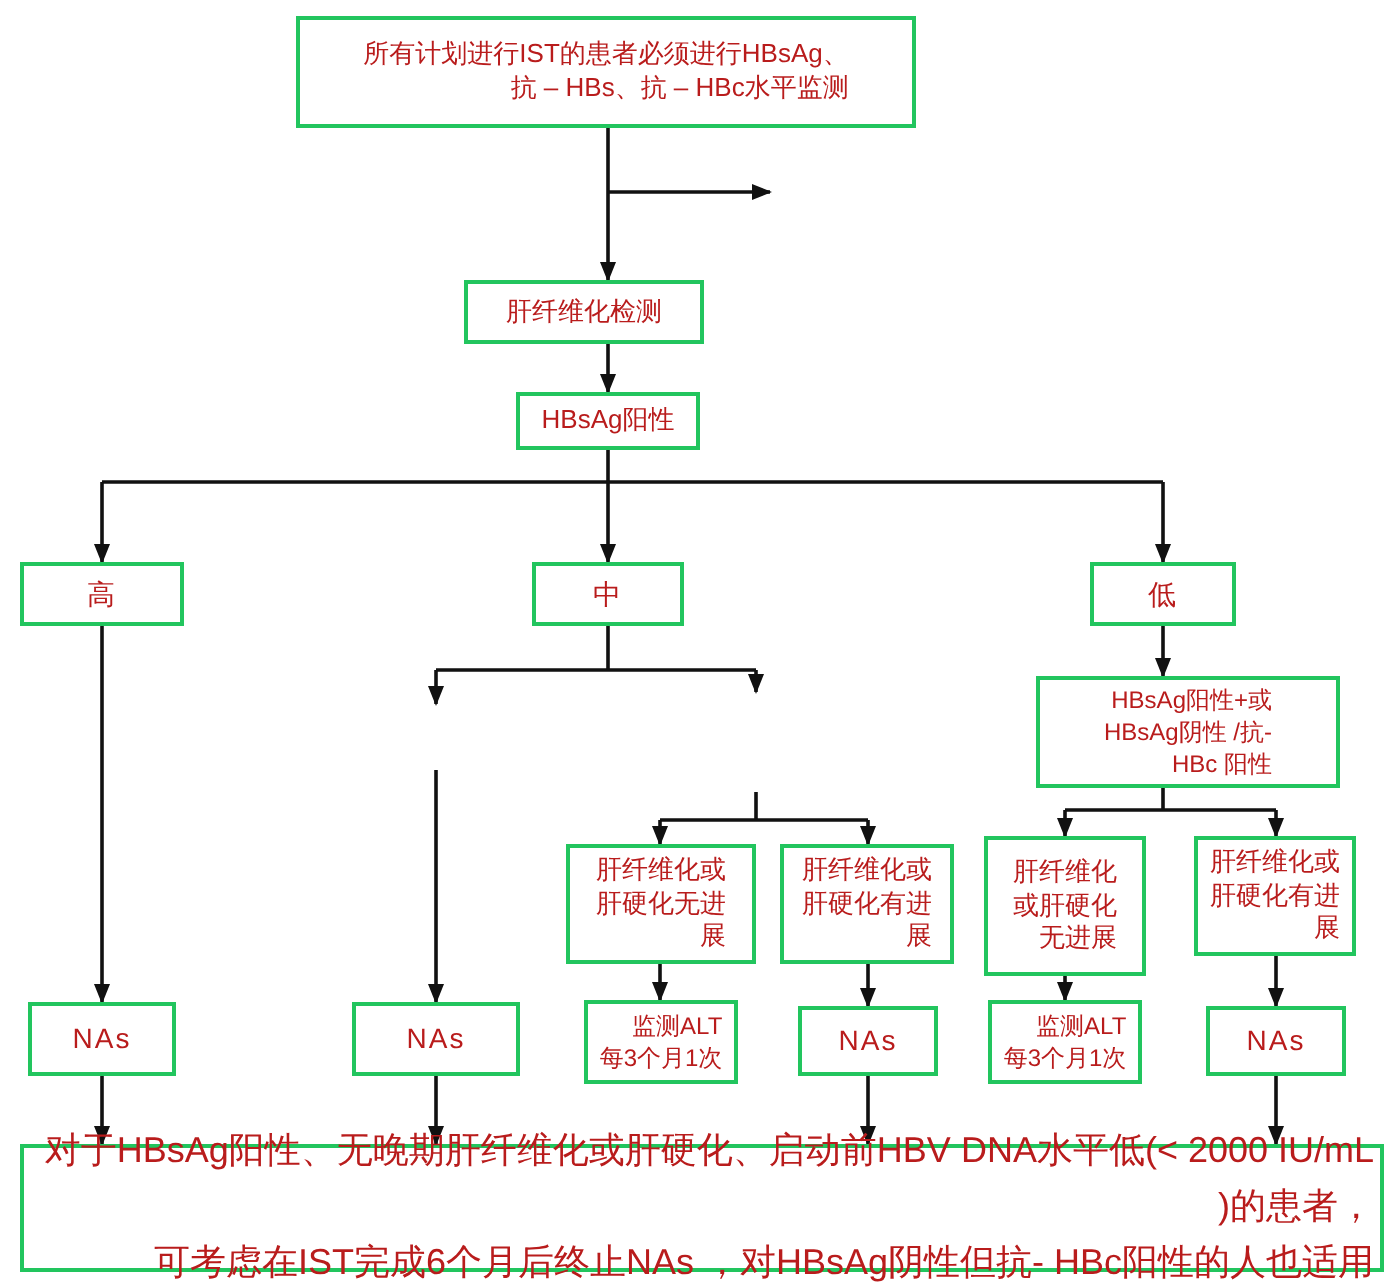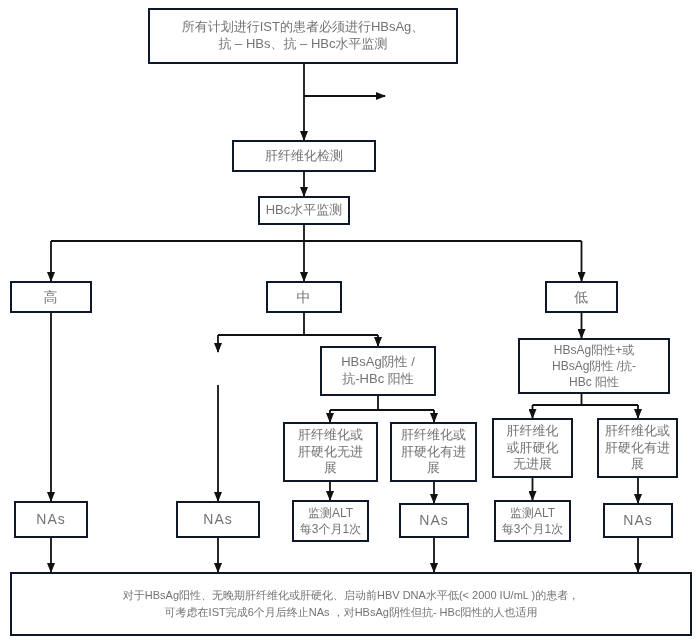--- a/index.html
+++ b/index.html
@@ -3,28 +3,28 @@
 <meta charset="utf-8">
 <style>
   html,body{margin:0;padding:0;background:#fff;}
   body{
     position:relative;width:700px;height:641px;overflow:hidden;
     font-family:"Liberation Sans","DejaVu Sans",sans-serif;color:#111;
   }
   .canvas{position:absolute;left:0;top:0;width:700px;height:641px;}
   svg.connectors{position:absolute;left:0;top:0;width:700px;height:641px;}
   .node{
-    position:absolute;box-sizing:border-box;border:2px solid #0f172a;background:#fff;
+    position:absolute;box-sizing:border-box;border:2px solid #22c55e;background:#fff;
     display:flex;align-items:center;justify-content:center;
-    text-align:center;white-space:pre-line;font-size:13px;line-height:1.3;
-    color:#737373;padding:1px 3px;
+    text-align:right;white-space:pre-line;font-size:13px;line-height:1.3;
+    color:#b91c1c;padding:1px 3px;
   }
   .small{font-size:12px;line-height:1.35;}
   .single{font-size:14px;letter-spacing:1px;}
-  .footer-note{font-size:11px;line-height:1.55;}
+  .footer-note{font-size:18px;line-height:1.55;}
 </style>
 </head>
 <body>
 
 <div class="canvas">
 
   <svg class="connectors" viewBox="0 0 700 641" fill="none" stroke="#111" stroke-width="1.8">
     <defs>
       <marker id="ah" markerUnits="userSpaceOnUse" markerWidth="10" markerHeight="8" viewBox="0 0 10 8" refX="9" refY="4" orient="auto">
         <path d="M0,0 L10,4 L0,8 Z" fill="#111" stroke="none"></path>
@@ -56,47 +56,45 @@
     <path d="M51 538 L51 572" marker-end="url(#ah)"></path>
     <path d="M218 538 L218 572" marker-end="url(#ah)"></path>
     <path d="M434 538 L434 572" marker-end="url(#ah)"></path>
     <path d="M638 538 L638 572" marker-end="url(#ah)"></path>
   </svg>
 
   <div class="node" style="left:148px;top:8px;width:310px;height:56px;">所有计划进行IST的患者必须进行HBsAg、
 抗 – HBs、抗 – HBc水平监测</div>
 
 
-  <div class="node" style="left:232px;top:140px;width:144px;height:32px;">肝纤维化检测</div>
+  <div class="node" style="left:232px;top:140px;width:120px;height:32px;">肝纤维化检测</div>
 
-  <div class="node" style="left:258px;top:196px;width:92px;height:29px;">HBc水平监测</div>
+  <div class="node" style="left:258px;top:196px;width:92px;height:29px;">HBsAg阳性</div>
 
   <div class="node single" style="left:10px;top:281px;width:82px;height:32px;">高</div>
 
   <div class="node single" style="left:266px;top:281px;width:76px;height:32px;">中</div>
 
   <div class="node single" style="left:545px;top:281px;width:73px;height:32px;">低</div>
 
 
-  <div class="node" style="left:320px;top:346px;width:116px;height:50px;">HBsAg阴性 /
-抗-HBc 阳性</div>
 
   <div class="node small" style="left:518px;top:338px;width:152px;height:56px;">HBsAg阳性+或
 HBsAg阴性 /抗-
 HBc 阳性</div>
 
   <div class="node" style="left:283px;top:422px;width:95px;height:60px;">肝纤维化或
 肝硬化无进
 展</div>
 
   <div class="node" style="left:390px;top:422px;width:87px;height:60px;">肝纤维化或
 肝硬化有进
 展</div>
 
-  <div class="node" style="left:492px;top:418px;width:81px;height:60px;">肝纤维化
+  <div class="node" style="left:492px;top:418px;width:81px;height:70px;">肝纤维化
 或肝硬化
 无进展</div>
 
   <div class="node" style="left:597px;top:418px;width:81px;height:60px;">肝纤维化或
 肝硬化有进
 展</div>
 
   <div class="node single" style="left:14px;top:501px;width:74px;height:37px;">NAs</div>
 
   <div class="node single" style="left:176px;top:501px;width:84px;height:37px;">NAs</div>

